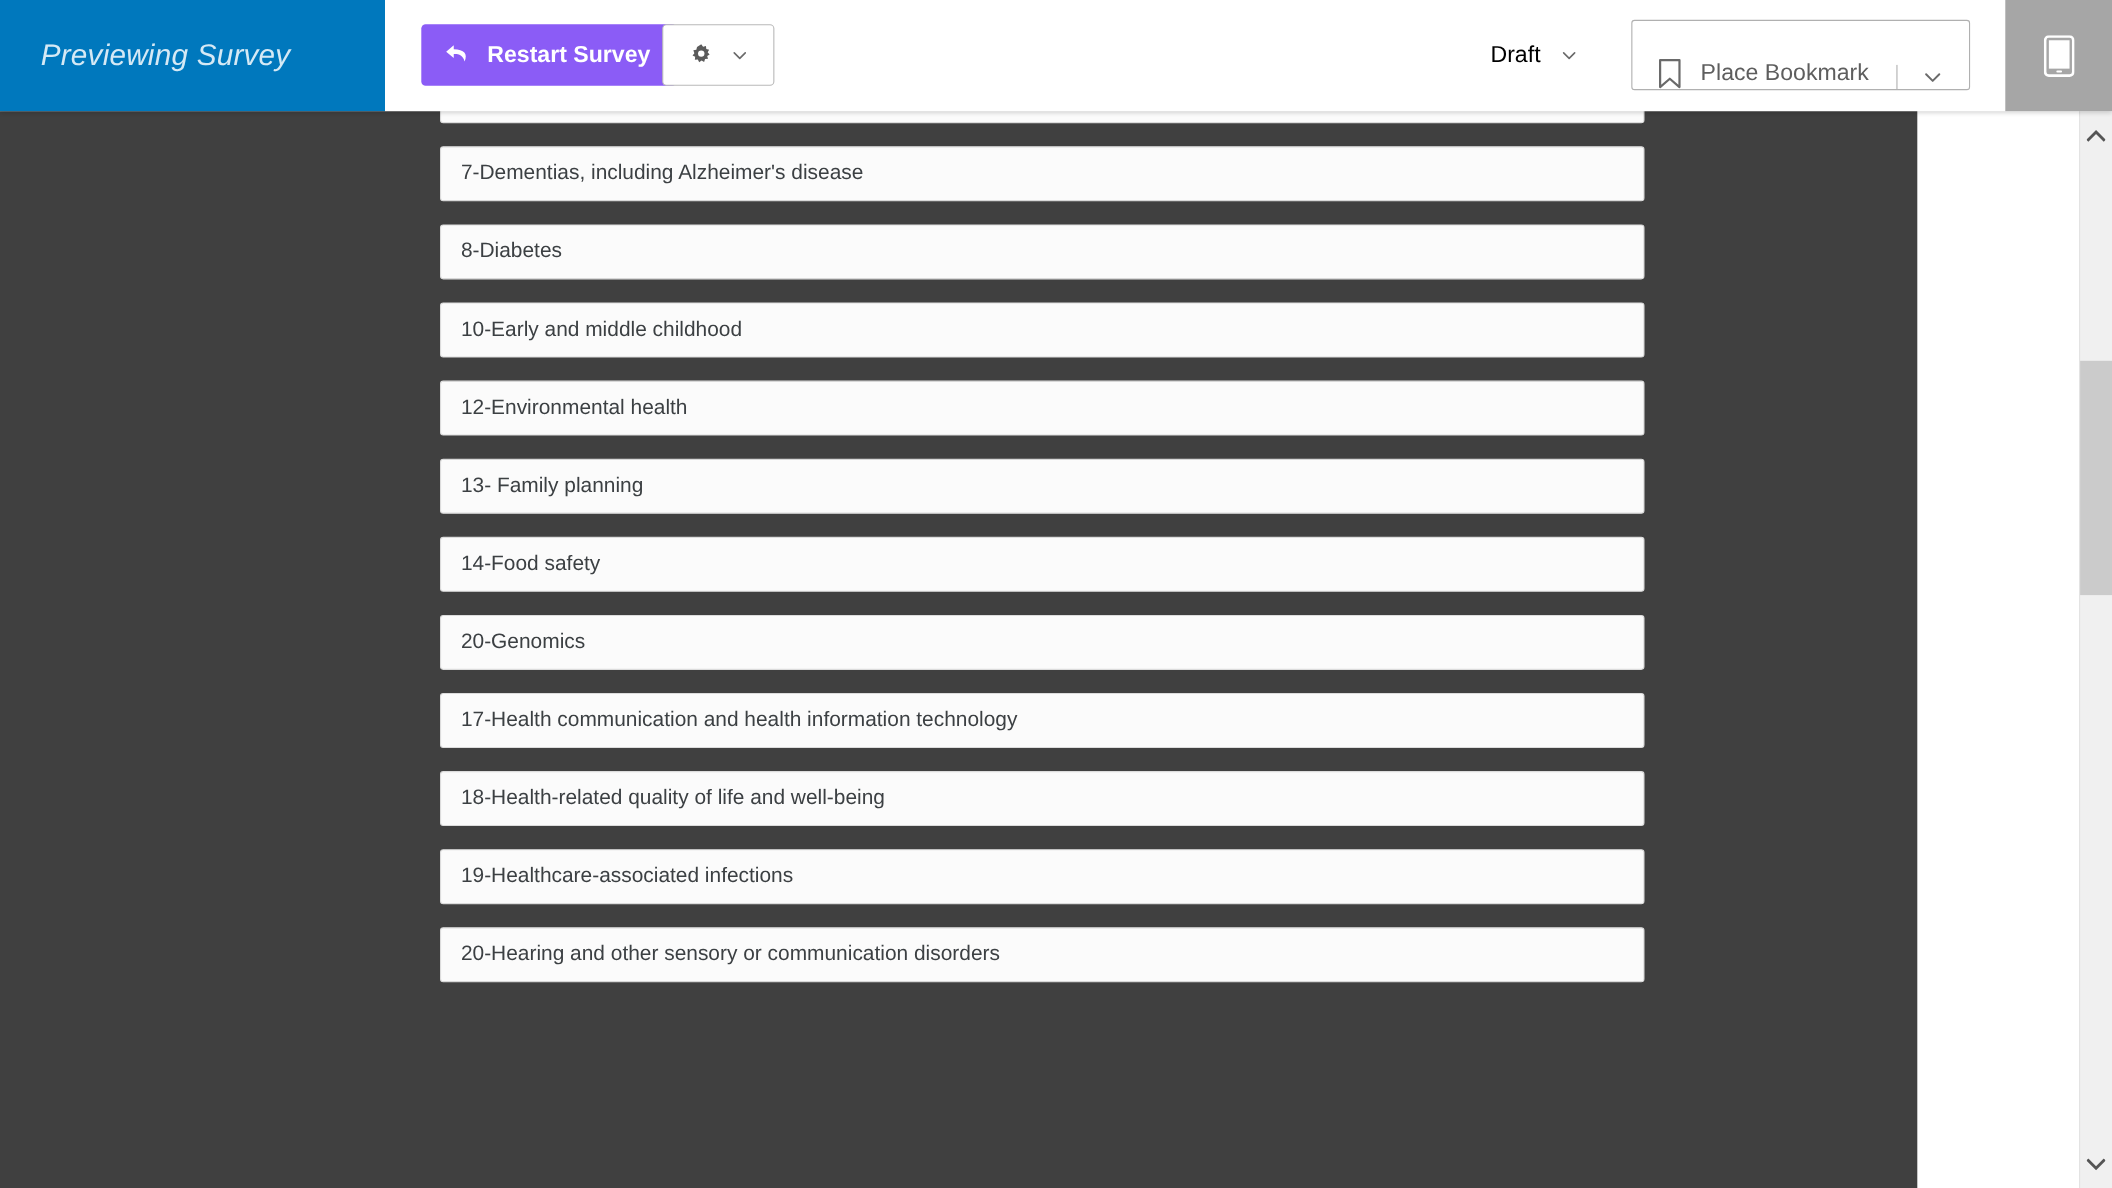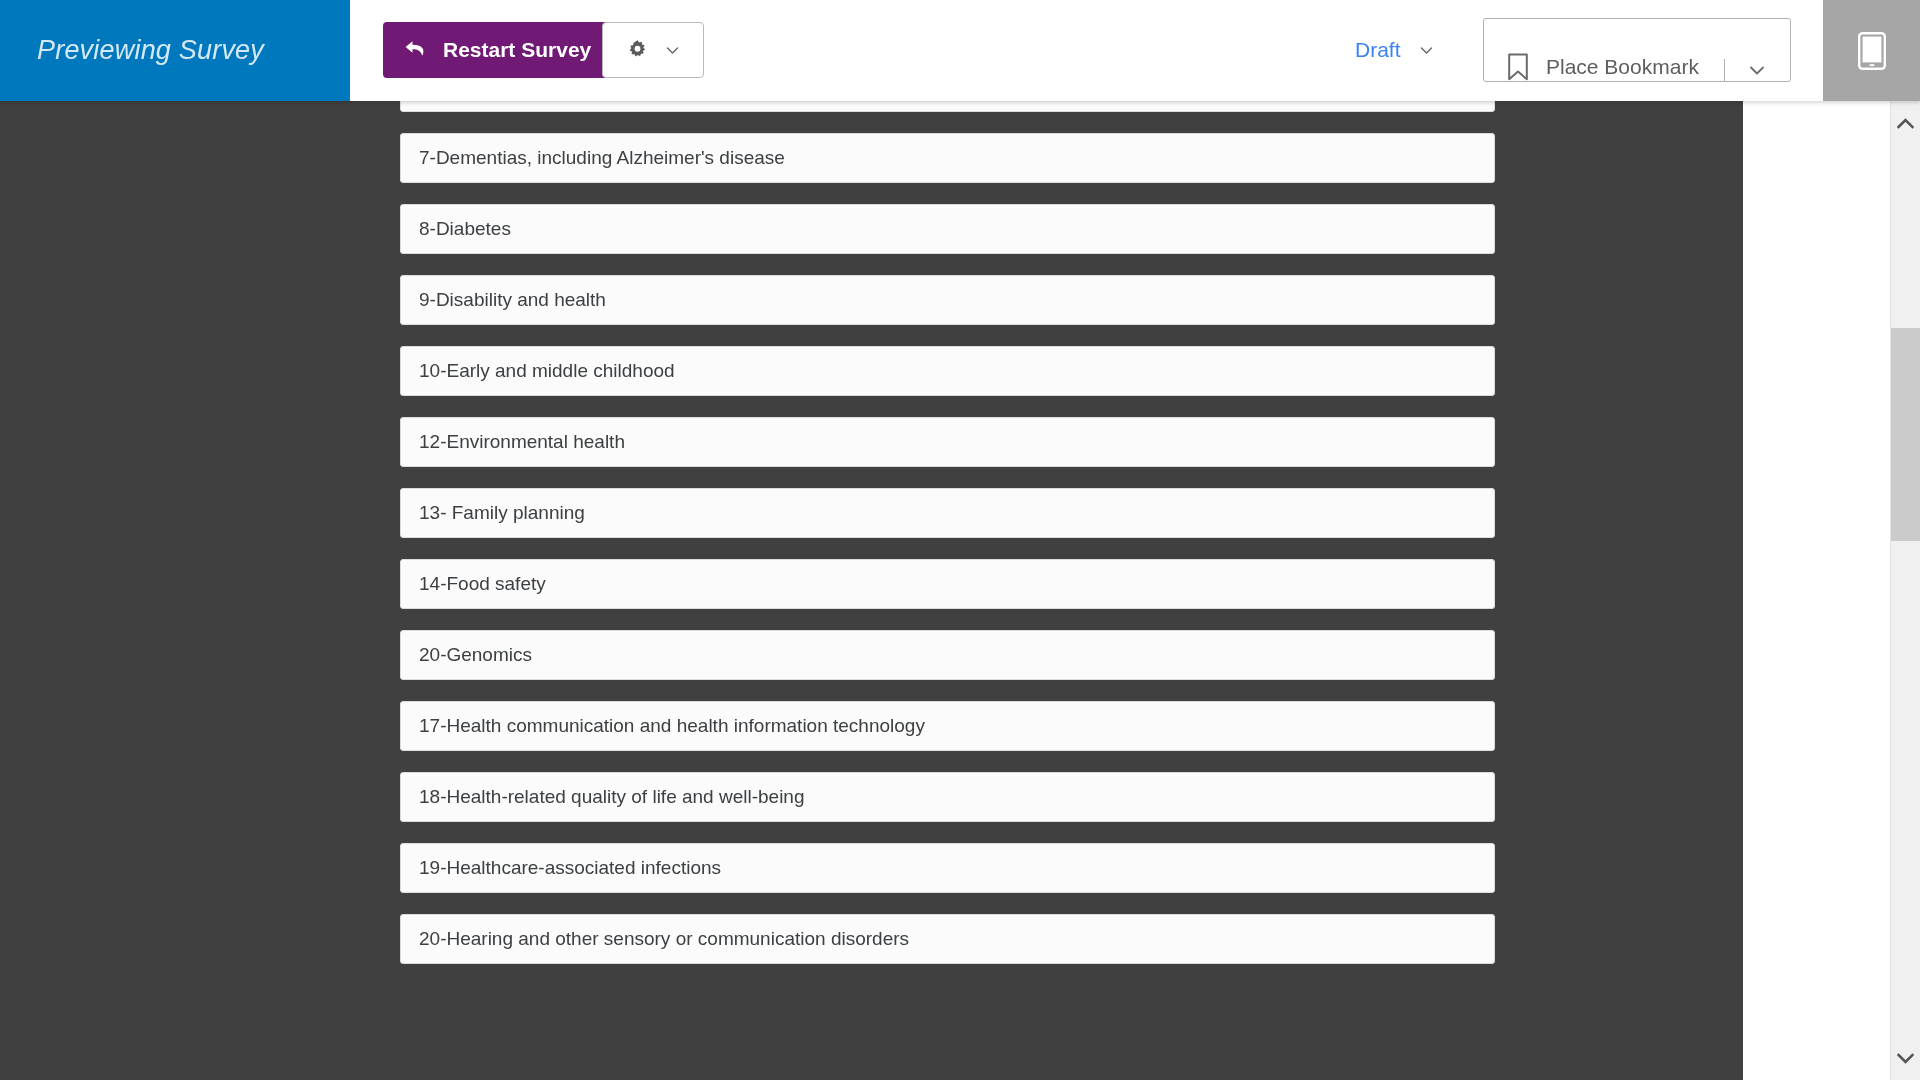--- a/index.html
+++ b/index.html
@@ -57,21 +57,21 @@
     height: 101px;
     background: #ffffff;
   }
 
   #restart-survey-button {
     position: absolute;
     left: 33px;
     top: 22px;
     height: 56px;
     padding: 0 24px 0 20px;
-    background: #701a75;
+    background: #8b5cf6;
     border: none;
     border-radius: 4px;
     color: #ffffff;
     font-family: "Liberation Sans", sans-serif;
     font-size: 21px;
     font-weight: bold;
     display: flex;
     align-items: center;
     gap: 14px;
     cursor: pointer;
@@ -103,21 +103,21 @@
     height: 52px;
     display: flex;
     align-items: center;
     gap: 17px;
     background: transparent;
     border: none;
     cursor: pointer;
   }
   #status-dropdown .status-label {
     font-size: 21px;
-    color: #3b82f6;
+    color: #000000;
     font-family: "Liberation Sans", sans-serif;
   }
   #status-dropdown .chev { display: block; width: 17px; height: 17px; }
 
   #bookmark-group {
     position: absolute;
     left: 1133px;
     top: 18px;
     height: 64px;
     display: flex;
@@ -323,23 +323,20 @@
         <div class="option-item">
           <span class="option-label"></span>
         </div>
         <div class="option-item">
           <span class="option-label">7-Dementias, including Alzheimer's disease</span>
         </div>
         <div class="option-item">
           <span class="option-label">8-Diabetes</span>
         </div>
         <div class="option-item">
-          <span class="option-label">9-Disability and health</span>
-        </div>
-        <div class="option-item">
           <span class="option-label">10-Early and middle childhood</span>
         </div>
         <div class="option-item">
           <span class="option-label">12-Environmental health</span>
         </div>
         <div class="option-item">
           <span class="option-label">13- Family planning</span>
         </div>
         <div class="option-item">
           <span class="option-label">14-Food safety</span>

